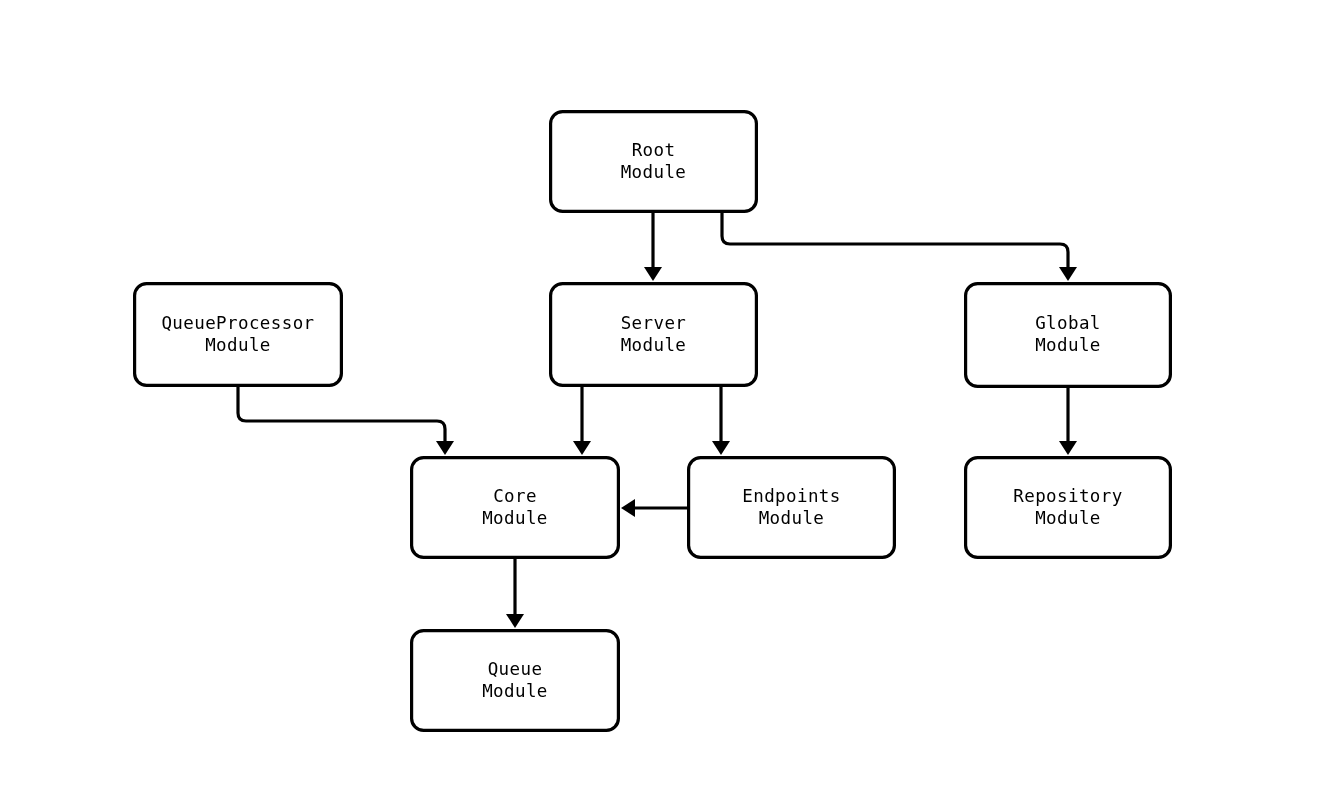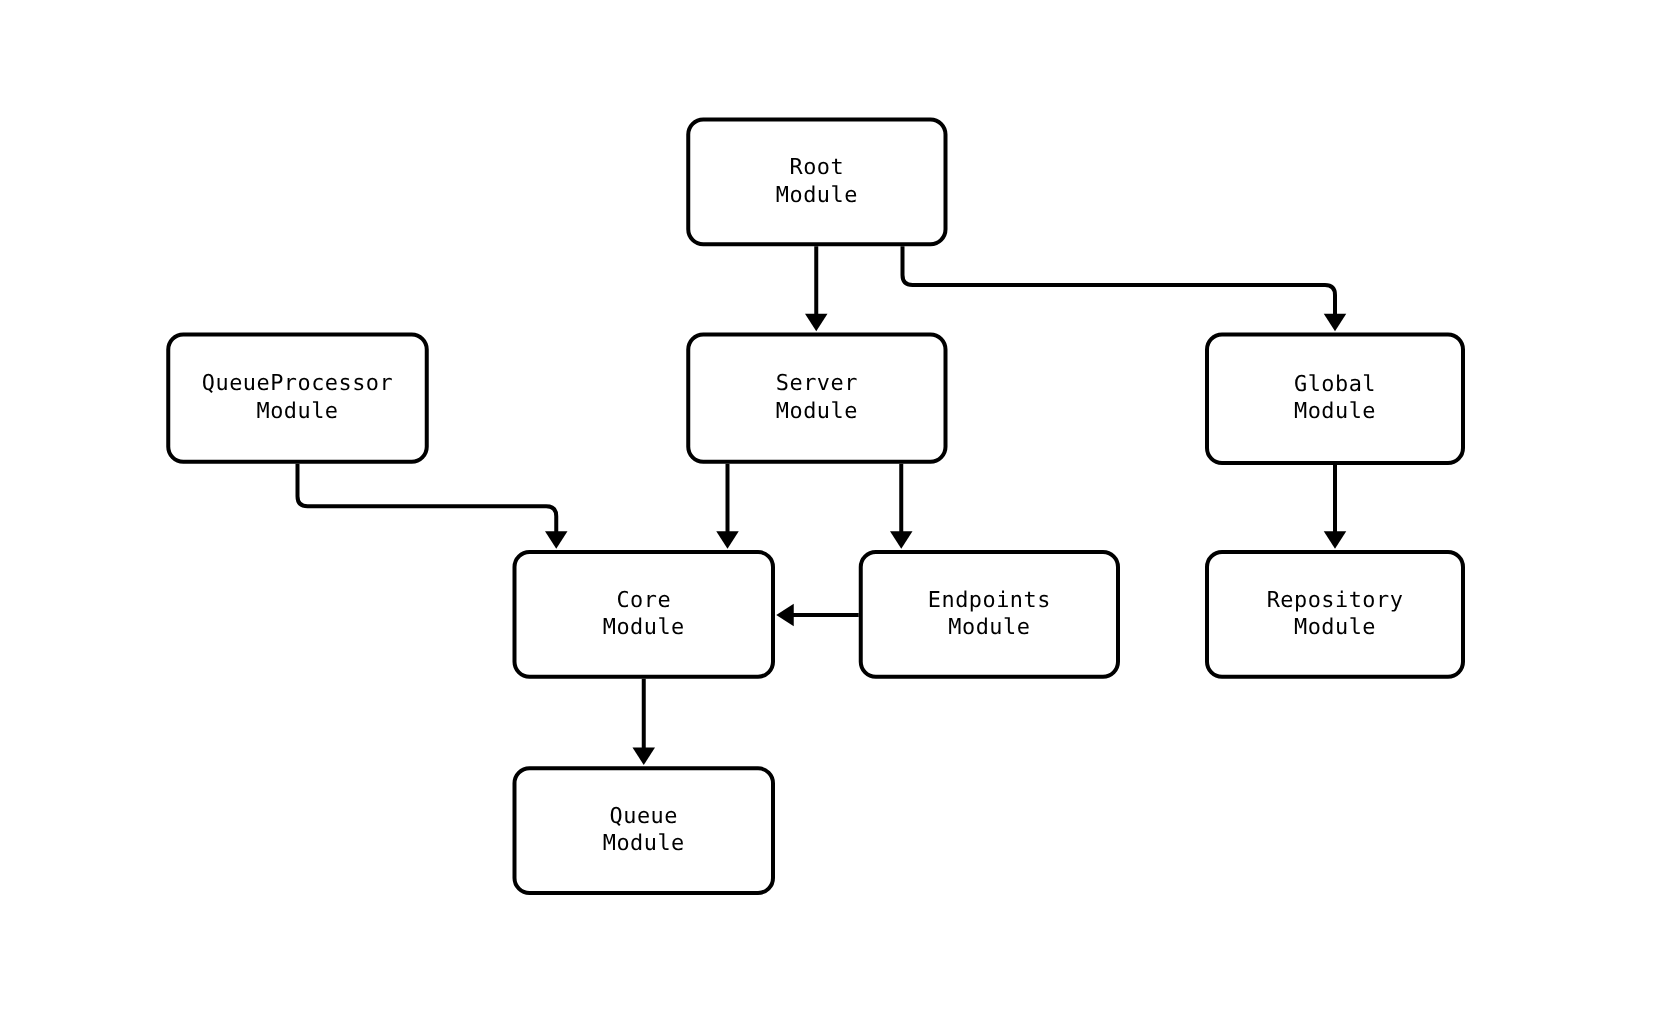--- a/index.html
+++ b/index.html
@@ -11,20 +11,21 @@
     width: 1337px;
     height: 809px;
     font-family: "DejaVu Sans Mono", monospace;
     overflow: hidden;
   }
   #diagram-root {
     position: relative;
     width: 1337px;
     height: 787px;
     background: #ffffff;
+    margin-top: 16px;
   }
   svg#diagram-canvas {
     position: absolute;
     top: 0;
     left: 0;
     width: 1337px;
     height: 809px;
     display: block;
   }
   .node-rect {

